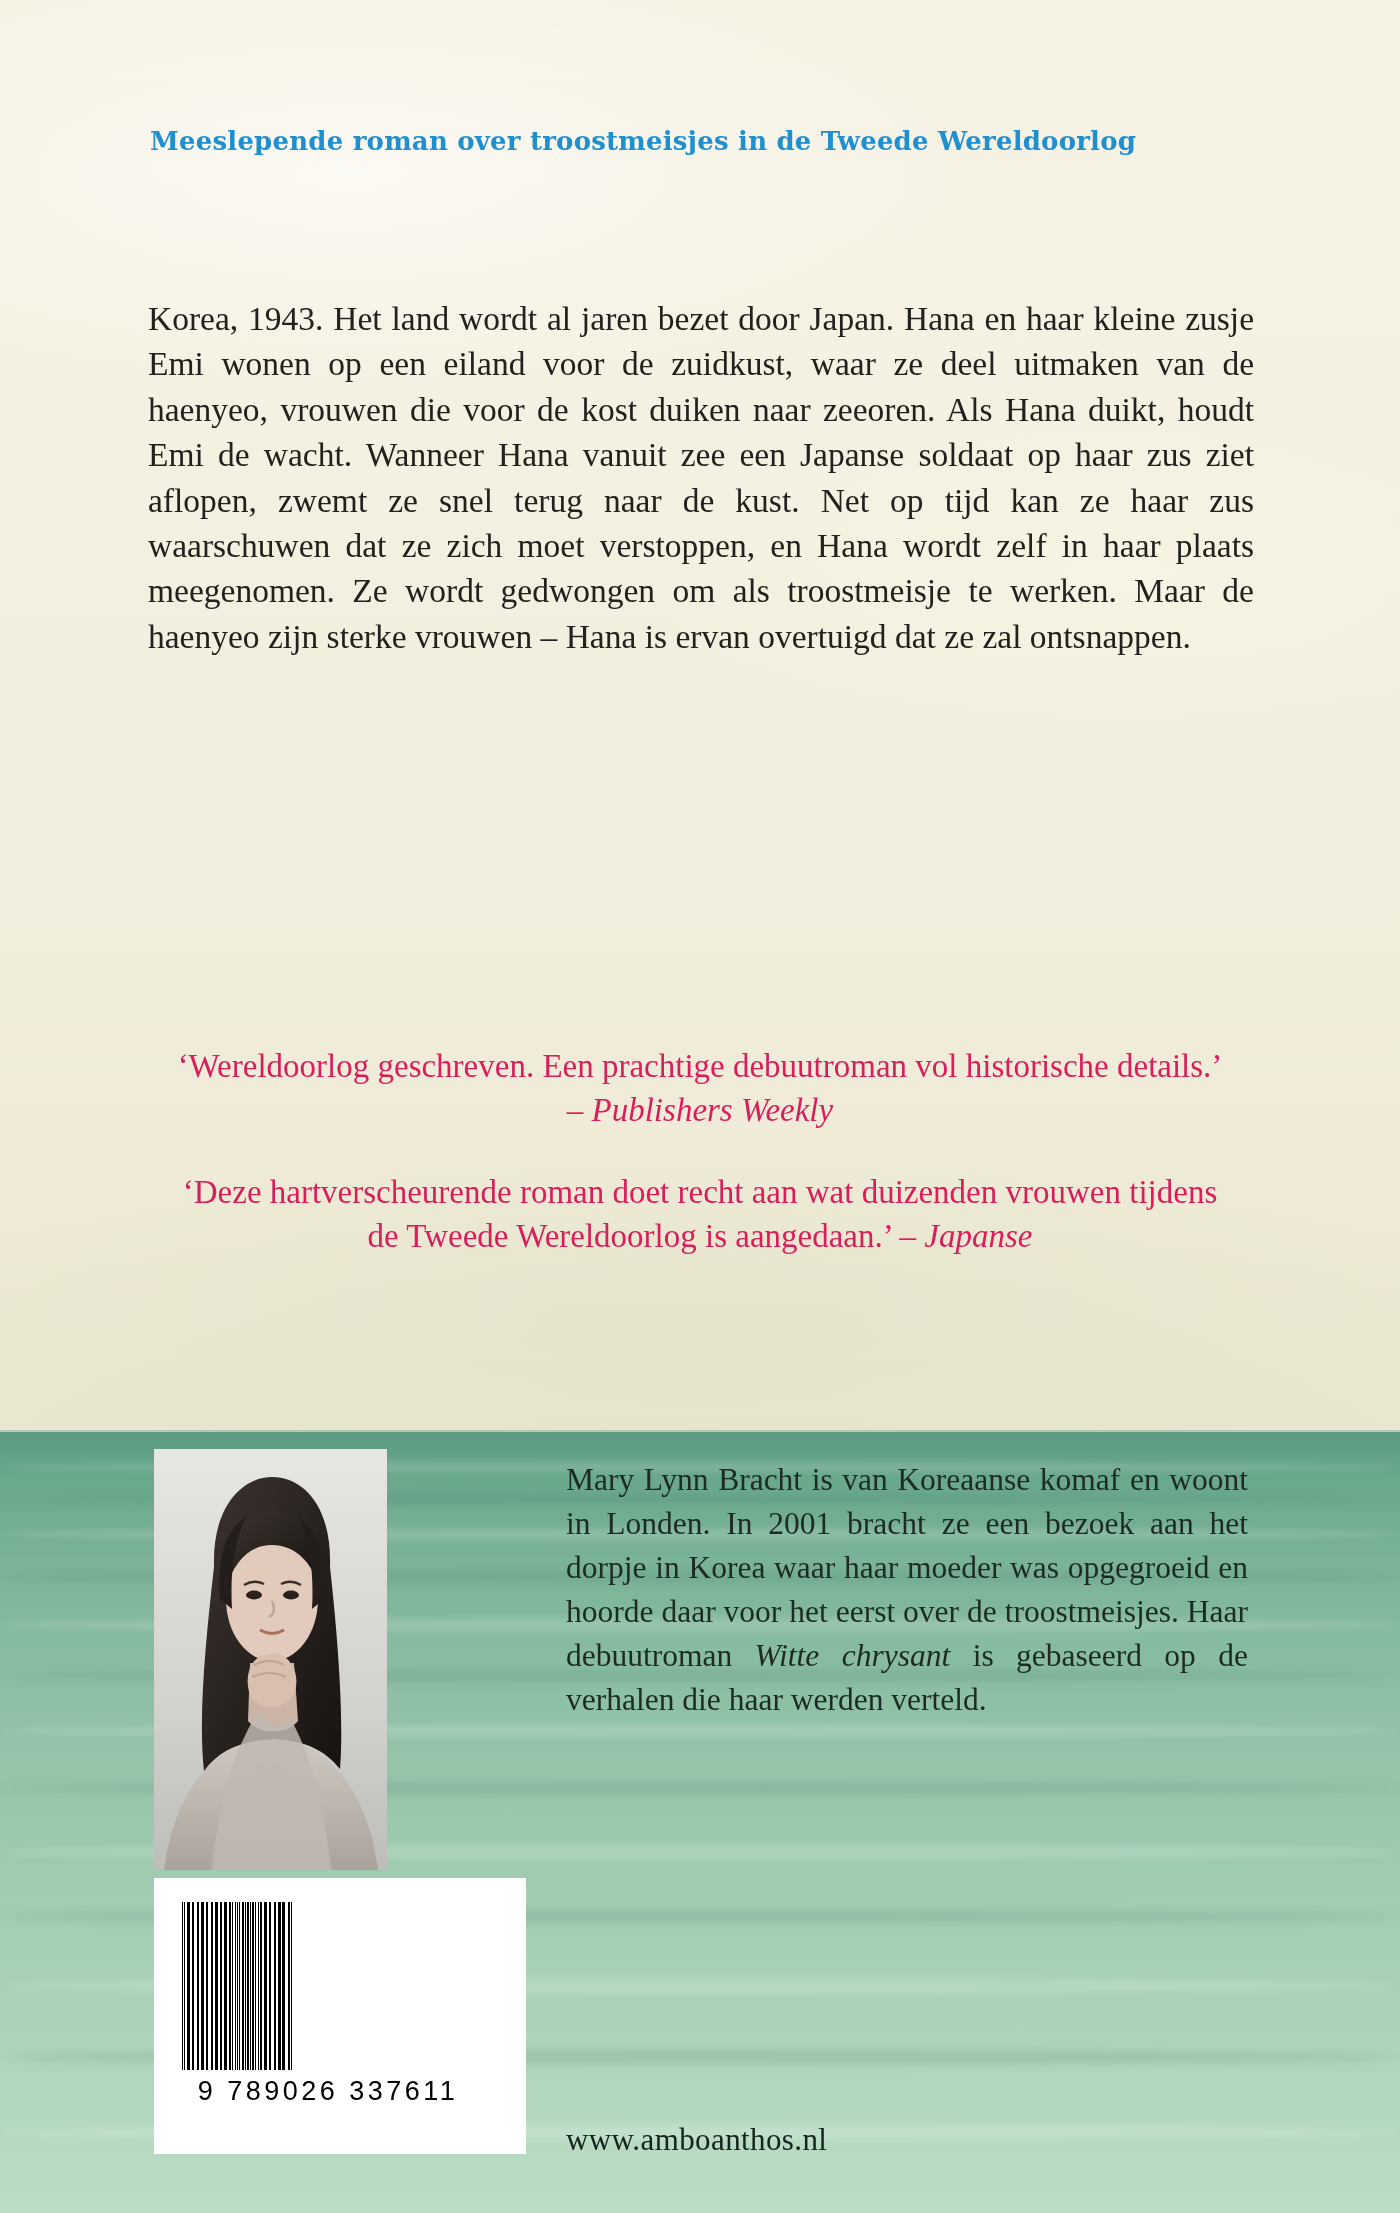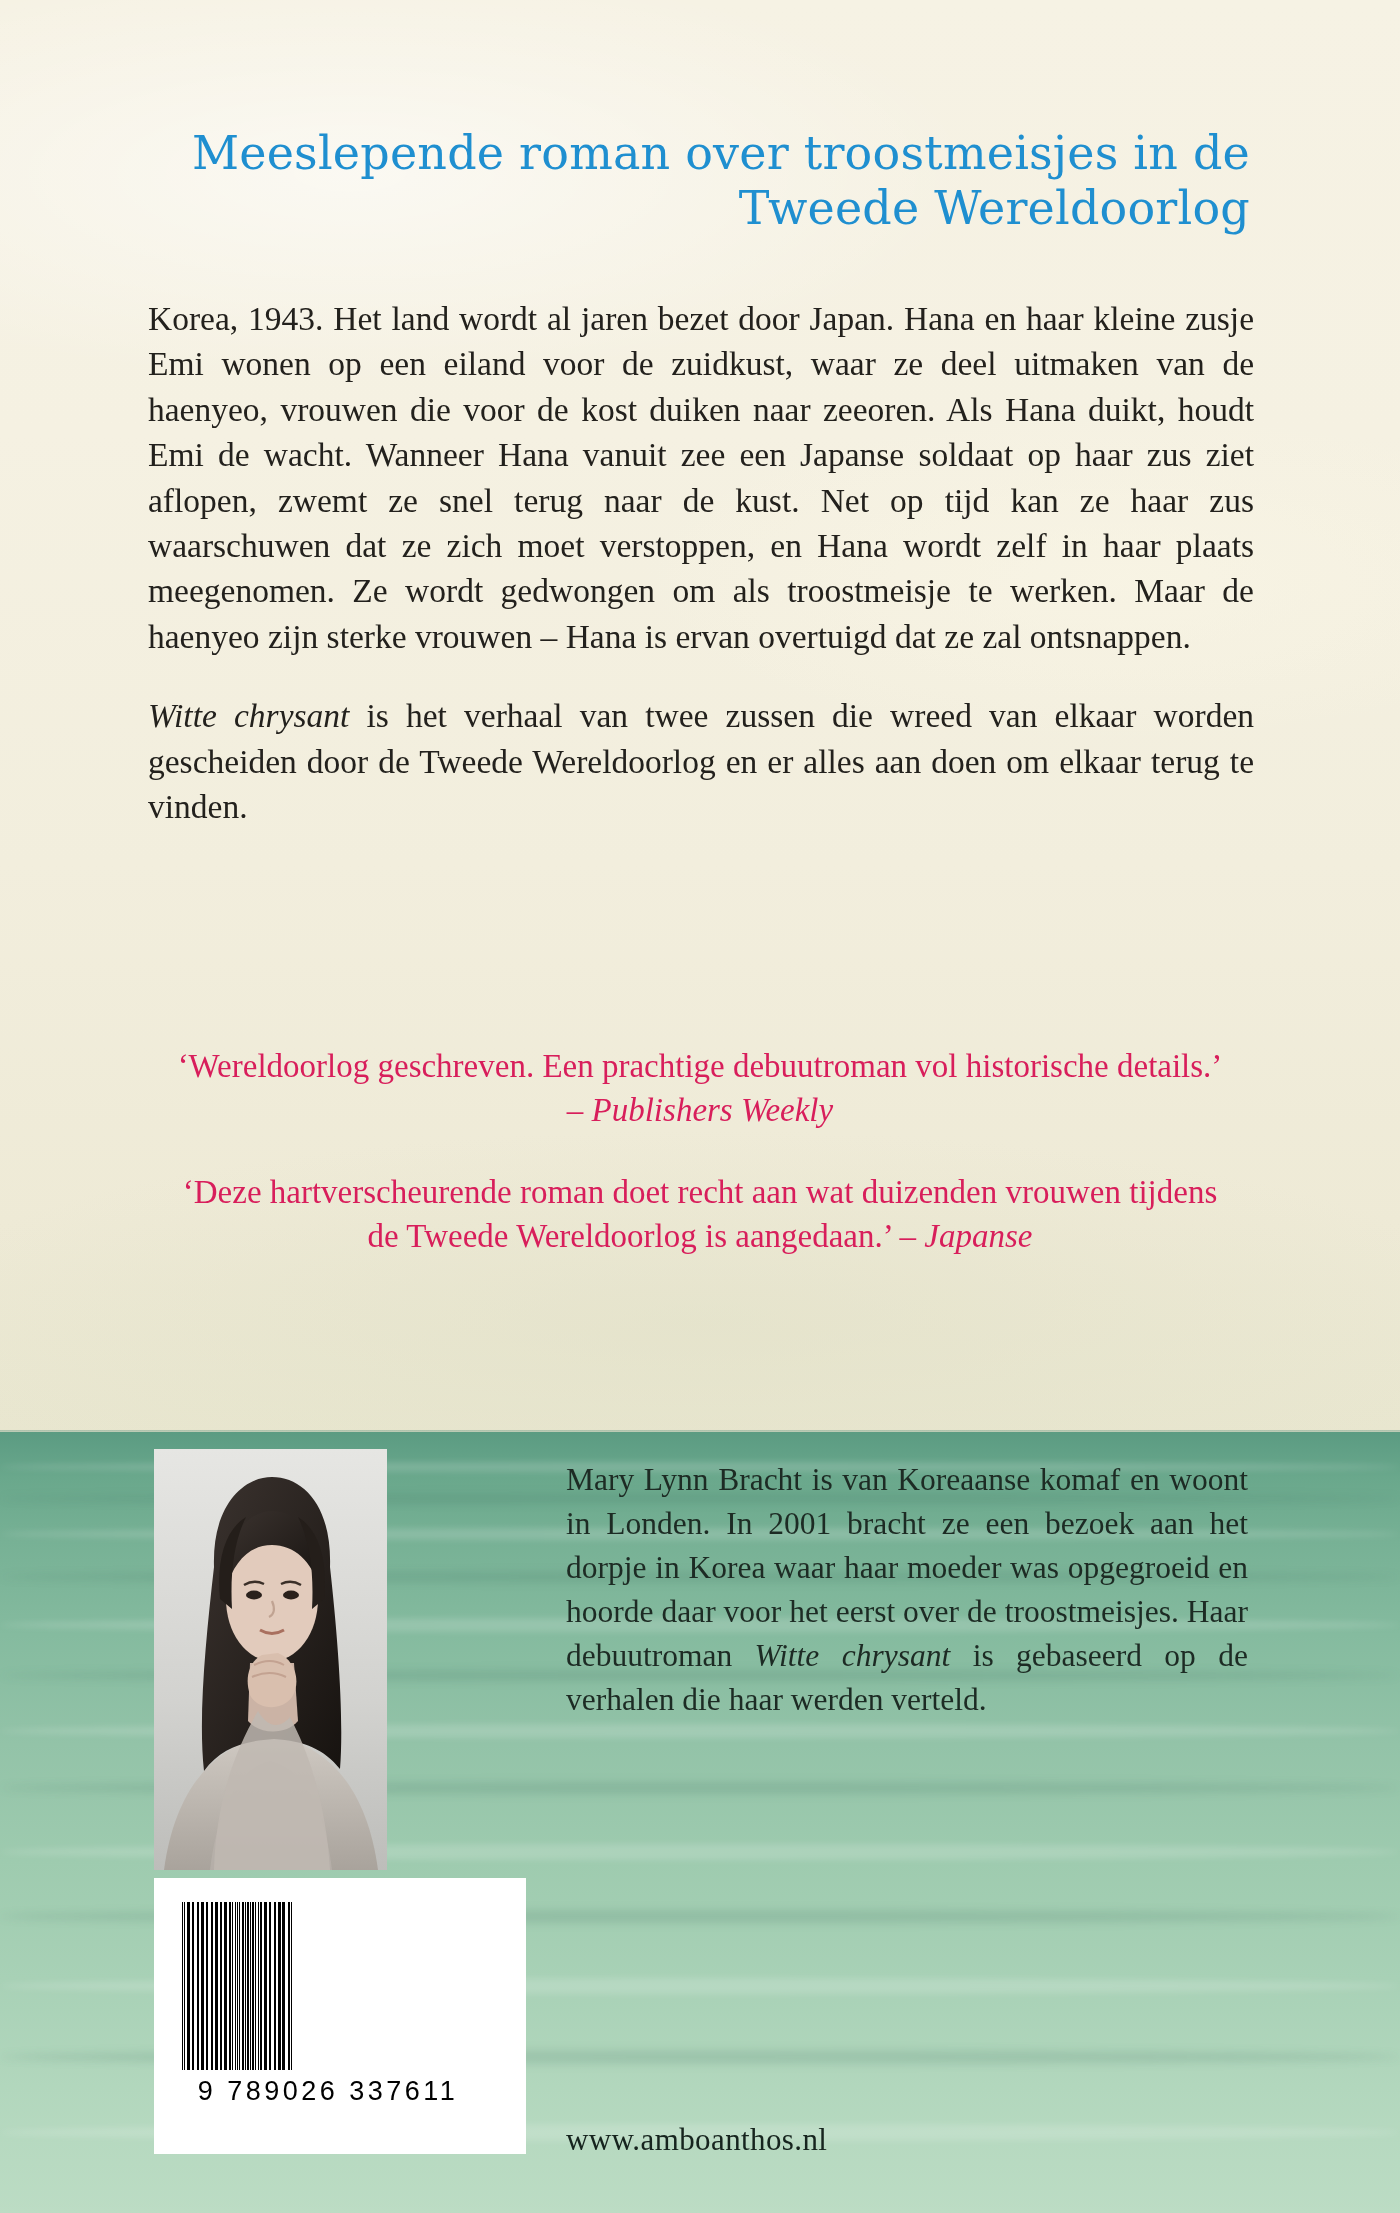--- a/index.html
+++ b/index.html
@@ -84,25 +84,25 @@
     left: 0; top: 0;
     width: 1400px;
     height: 2213px;
   }
 
   .headline {
     position: absolute;
     left: 150px;
     top: 126px;
     width: 1100px;
-    text-align: right;
+    text-align: left;
     color: #1f8fd0;
     font-family: "DejaVu Serif", "Liberation Serif", serif;
-    font-weight: normal;
-    font-size: 46px;
+    font-weight: bold;
+    font-size: 26px;
     line-height: 1.20;
     letter-spacing: 0.2px;
   }
 
   .blurb {
     position: absolute;
     left: 148px;
     top: 296px;
     width: 1106px;
     color: #23211d;
@@ -225,21 +225,20 @@
   <div class="wave-dark" style="top:618px;height:14px;"></div>
   <div class="wave" style="top:692px;height:17px;"></div>
 </div>
 
 <div class="content">
 
   <div class="headline">Meeslepende roman over troostmeisjes in de Tweede Wereldoorlog</div>
 
   <div class="blurb">
     <p>Korea, 1943. Het land wordt al jaren bezet door Japan. Hana en haar kleine zusje Emi wonen op een eiland voor de zuidkust, waar ze deel uitmaken van de haenyeo, vrouwen die voor de kost duiken naar zeeoren. Als Hana duikt, houdt Emi de wacht. Wanneer Hana vanuit zee een Japanse soldaat op haar zus ziet aflopen, zwemt ze snel terug naar de kust. Net op tijd kan ze haar zus waarschuwen dat ze zich moet verstoppen, en Hana wordt zelf in haar plaats meegenomen. Ze wordt gedwongen om als troostmeisje te werken. Maar de haenyeo zijn sterke vrouwen – Hana is ervan overtuigd dat ze zal ontsnappen.</p>
-    <p><em>Witte chrysant</em><span> is het verhaal van twee zussen die wreed van elkaar worden gescheiden door de Tweede Wereldoorlog en er alles aan doen om elkaar terug te vinden.</span></p>
   </div>
 
   <div class="quotes">
     <div class="quote-block"><span>‘Wereldoorlog geschreven. Een prachtige debuutroman vol historische details.’ – </span><em>Publishers Weekly</em></div>
     <div class="quote-block"><span>‘Deze hartverscheurende roman doet recht aan wat duizenden vrouwen tijdens de Tweede Wereldoorlog is aangedaan.’ – </span><em>Japanse</em></div>
   </div>
 
   <div class="author-photo">
     <svg width="233" height="421" viewBox="0 0 233 421">
       <defs>

